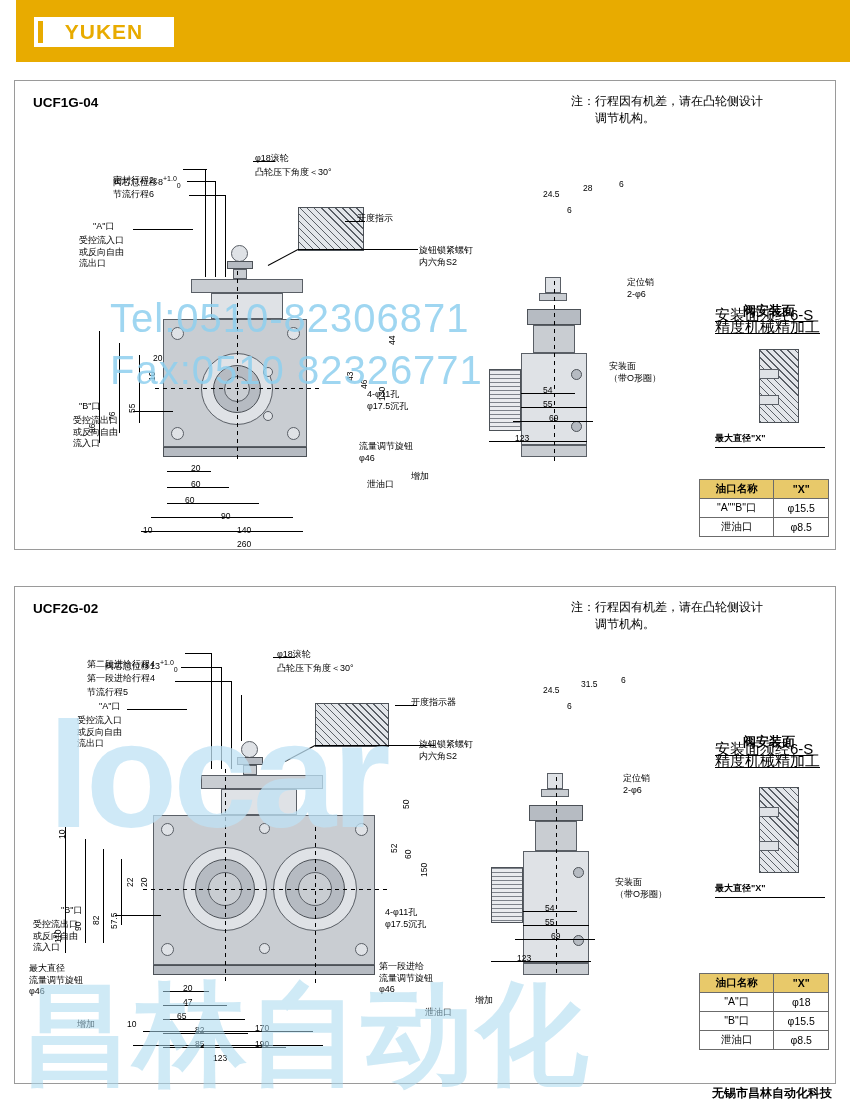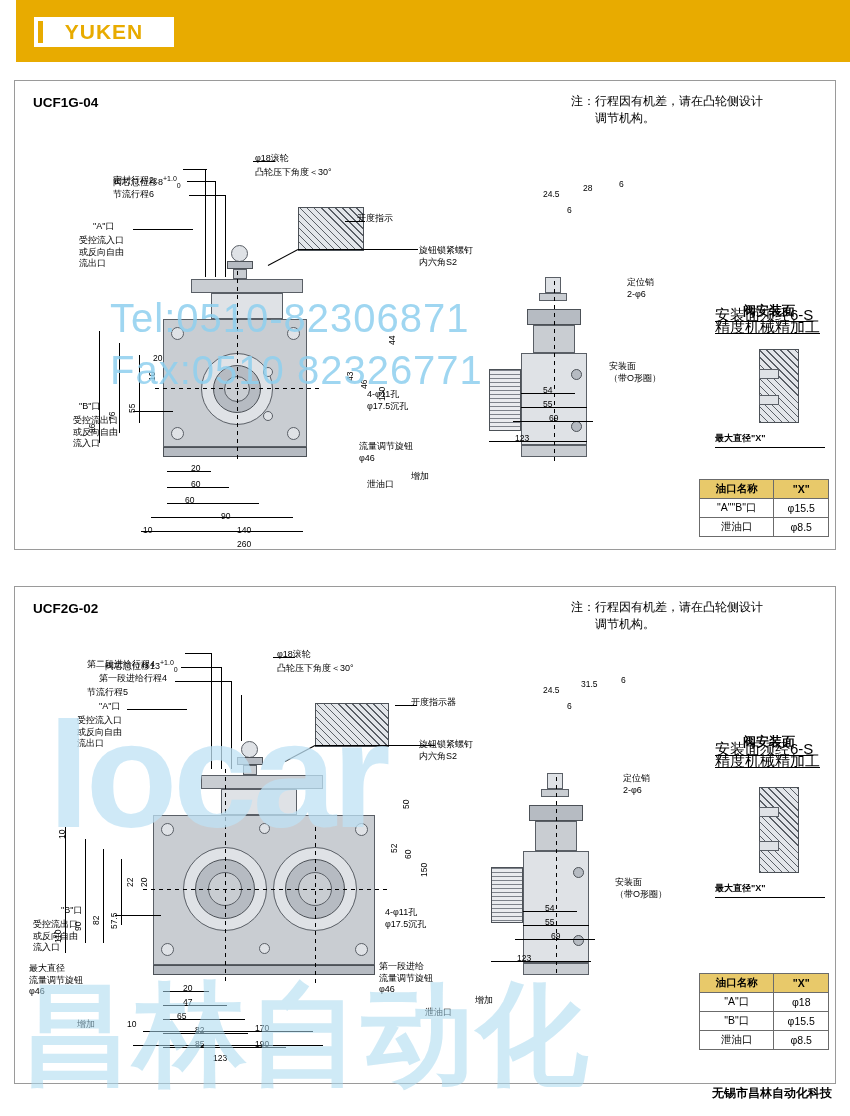--- a/index.html
+++ b/index.html
@@ -358,21 +358,21 @@
   <div class="shape hatch" style="left:744px; top:200px; width:40px; height:86px;"></div>
   <div class="shape blk2" style="left:744px; top:220px; width:20px; height:10px;"></div>
   <div class="shape blk2" style="left:744px; top:254px; width:20px; height:10px;"></div>
   <div class="lbl b" style="left:700px; top:296px;">最大直径"X"</div>
   <div class="shape dim" style="left:700px; top:310px; width:110px;"></div>
 
   <div class="lbl" style="left:90px; top:58px;">
     <span>阀芯总位移13</span><span style="font-size:7px; vertical-align:super;">+1.0</span><span style="font-size:7px; vertical-align:sub;">0</span>
   </div>
   <div class="lbl" style="left:72px; top:72px;">第二段进给行程4</div>
-  <div class="lbl" style="left:84px; top:86px;text-align:right;">第一段进给行程4</div>
+  <div class="lbl" style="left:72px; top:86px;text-align:right;">第一段进给行程4</div>
   <div class="lbl" style="left:72px; top:100px;">节流行程5</div>
   <div class="lbl" style="left:84px; top:114px;">"A"口</div>
   <div class="lbl" style="left:62px; top:128px;">受控流入口
 或反向自由
 流出口</div>
 
   <div class="lbl" style="left:46px; top:318px;">"B"口</div>
   <div class="lbl" style="left:18px; top:332px;">受控流出口
 或反向自由
 流入口</div>

